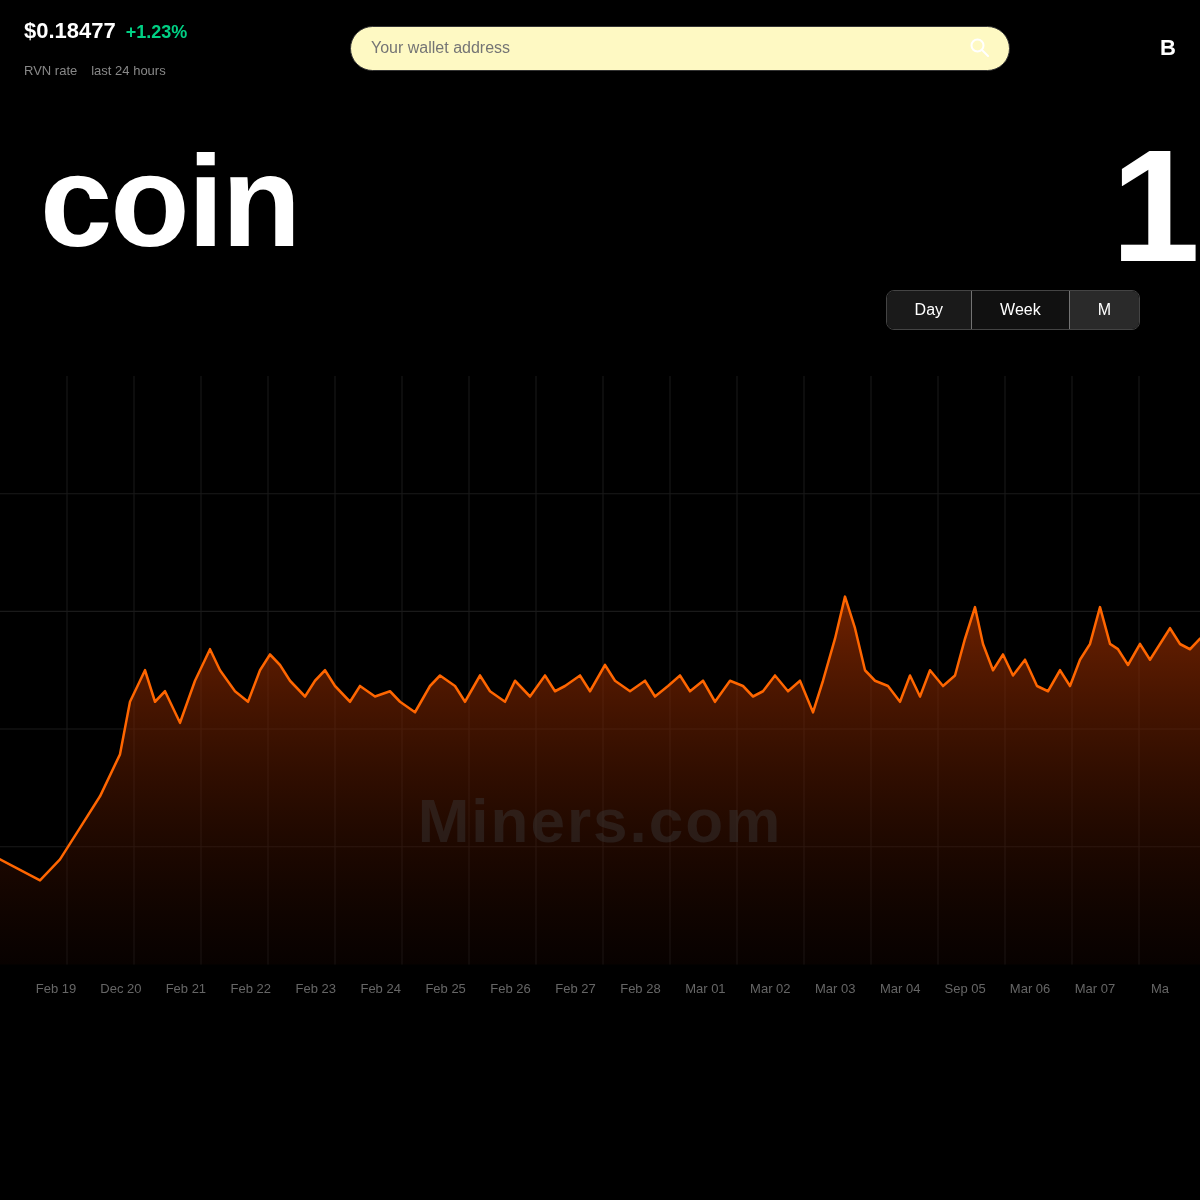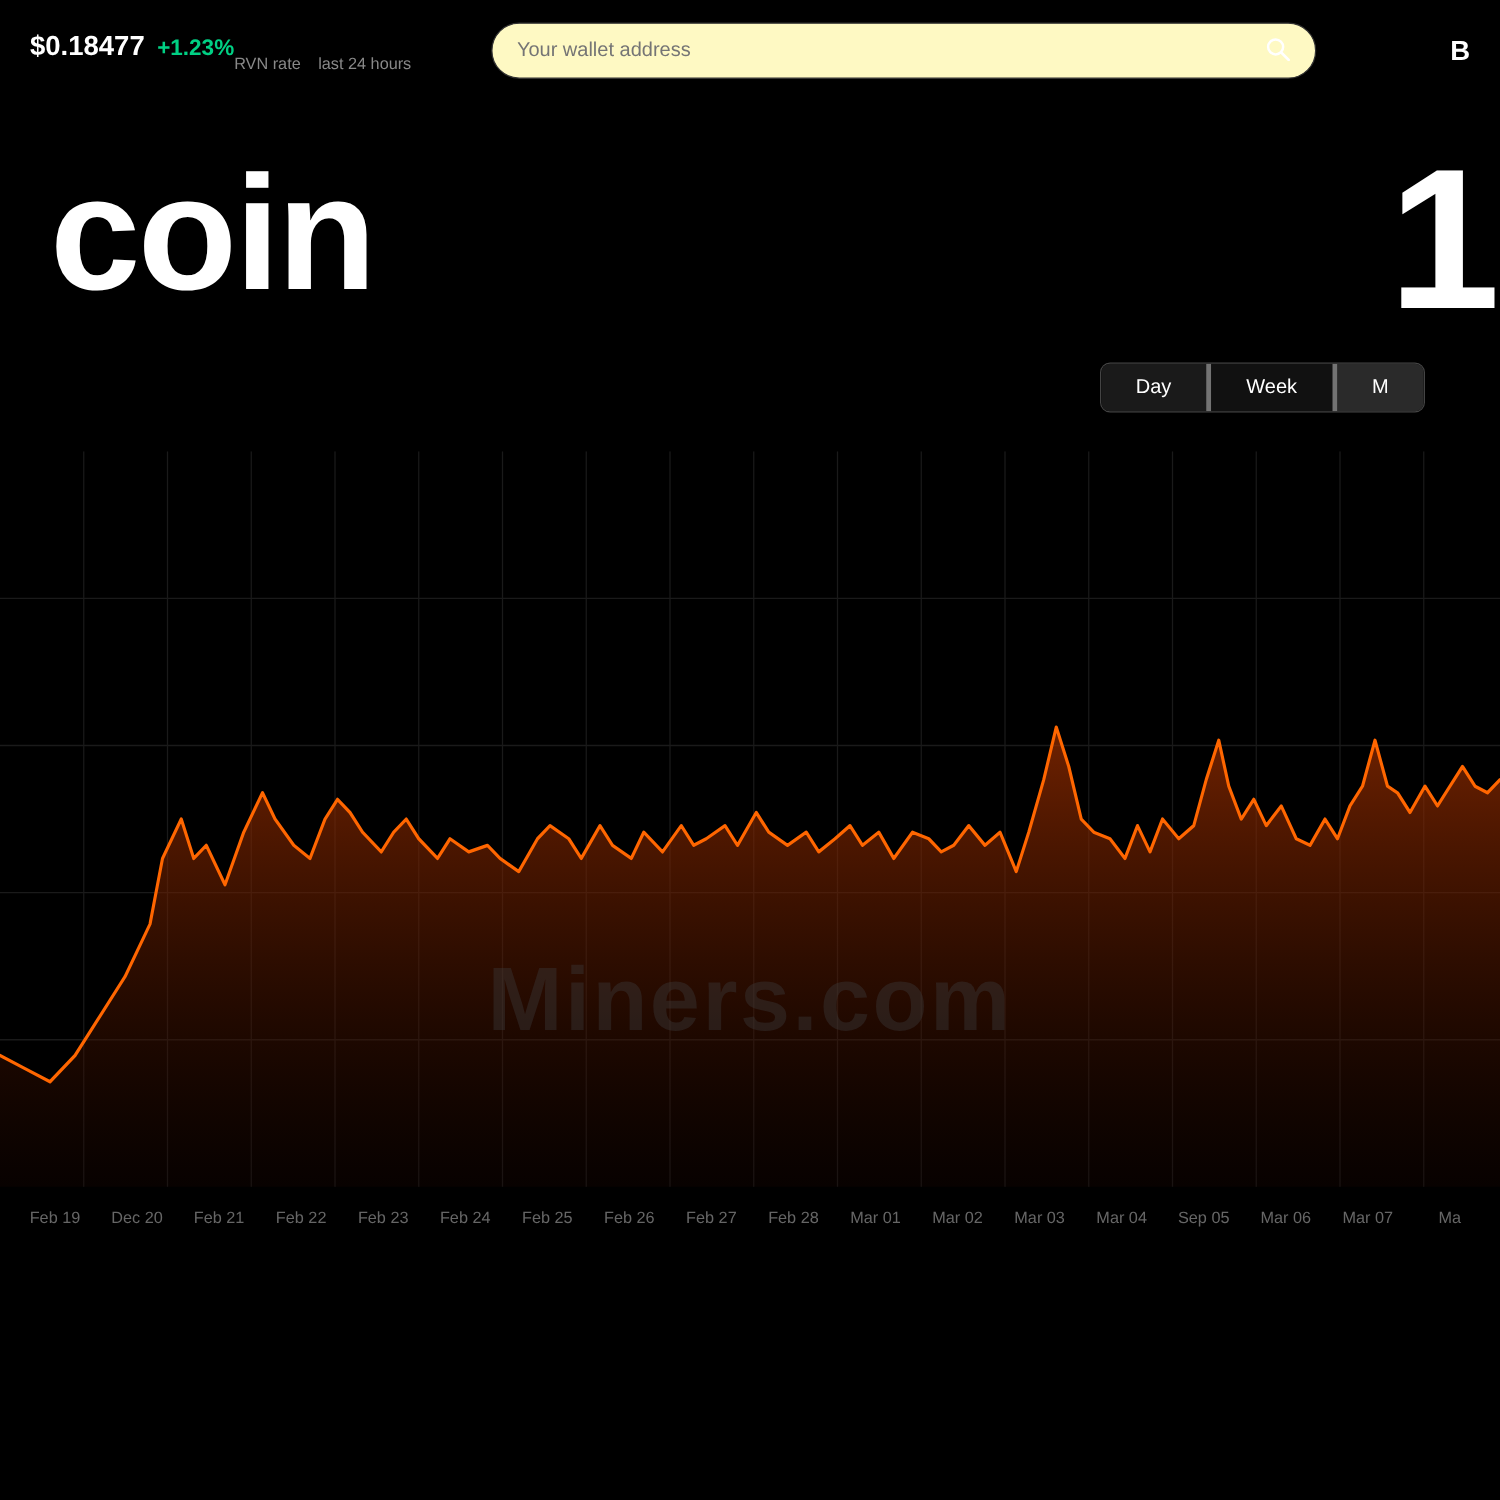--- a/index.html
+++ b/index.html
@@ -20,21 +20,21 @@
       align-items: center;
       padding: 18px 24px;
       background: #000;
       gap: 20px;
       position: relative;
       z-index: 10;
     }
 
     .brand-area {
       display: flex;
-      flex-direction: row;
+      flex-direction: column;
       min-width: 220px;
     }
 
     .price-row {
       display: flex;
       align-items: baseline;
       gap: 10px;
     }
 
     .price-value {
@@ -151,21 +151,21 @@
       border: 1px solid #444;
       border-radius: 8px;
       overflow: hidden;
       z-index: 10;
     }
 
     .time-btn {
       background: #111;
       color: #fff;
       border: none;
-      border-right: 4px solid #737373;
+      border-right: 1px solid #737373;
       padding: 10px 28px;
       font-size: 16px;
       cursor: pointer;
       font-weight: 500;
     }
 
     .time-btn:last-child {
       border-right: none;
       background: #2a2a2a;
     }
@@ -181,41 +181,41 @@
       height: 620px;
       margin-top: 0;
     }
 
     
     .watermark {
       position: absolute;
       bottom: 140px;
       left: 50%;
       transform: translateX(-50%);
-      font-size: 72px;
+      font-size: 62px;
       font-weight: 900;
       color: rgba(60, 60, 60, 0.4);
       white-space: nowrap;
       pointer-events: none;
       z-index: 2;
       letter-spacing: 2px;
     }
 
     .chart-svg-container {
       width: 100%;
       height: 100%;
       position: absolute;
       top: 0;
       left: 0;
     }
 
     .x-axis-labels {
       position: absolute;
       bottom: 0;
-      left: 4px;
+      left: 16px;
       right: 0;
       display: flex;
       justify-content: space-between;
       padding: 0 10px;
       font-size: 13px;
       color: #666;
       height: 30px;
       align-items: flex-end;
     }
 

